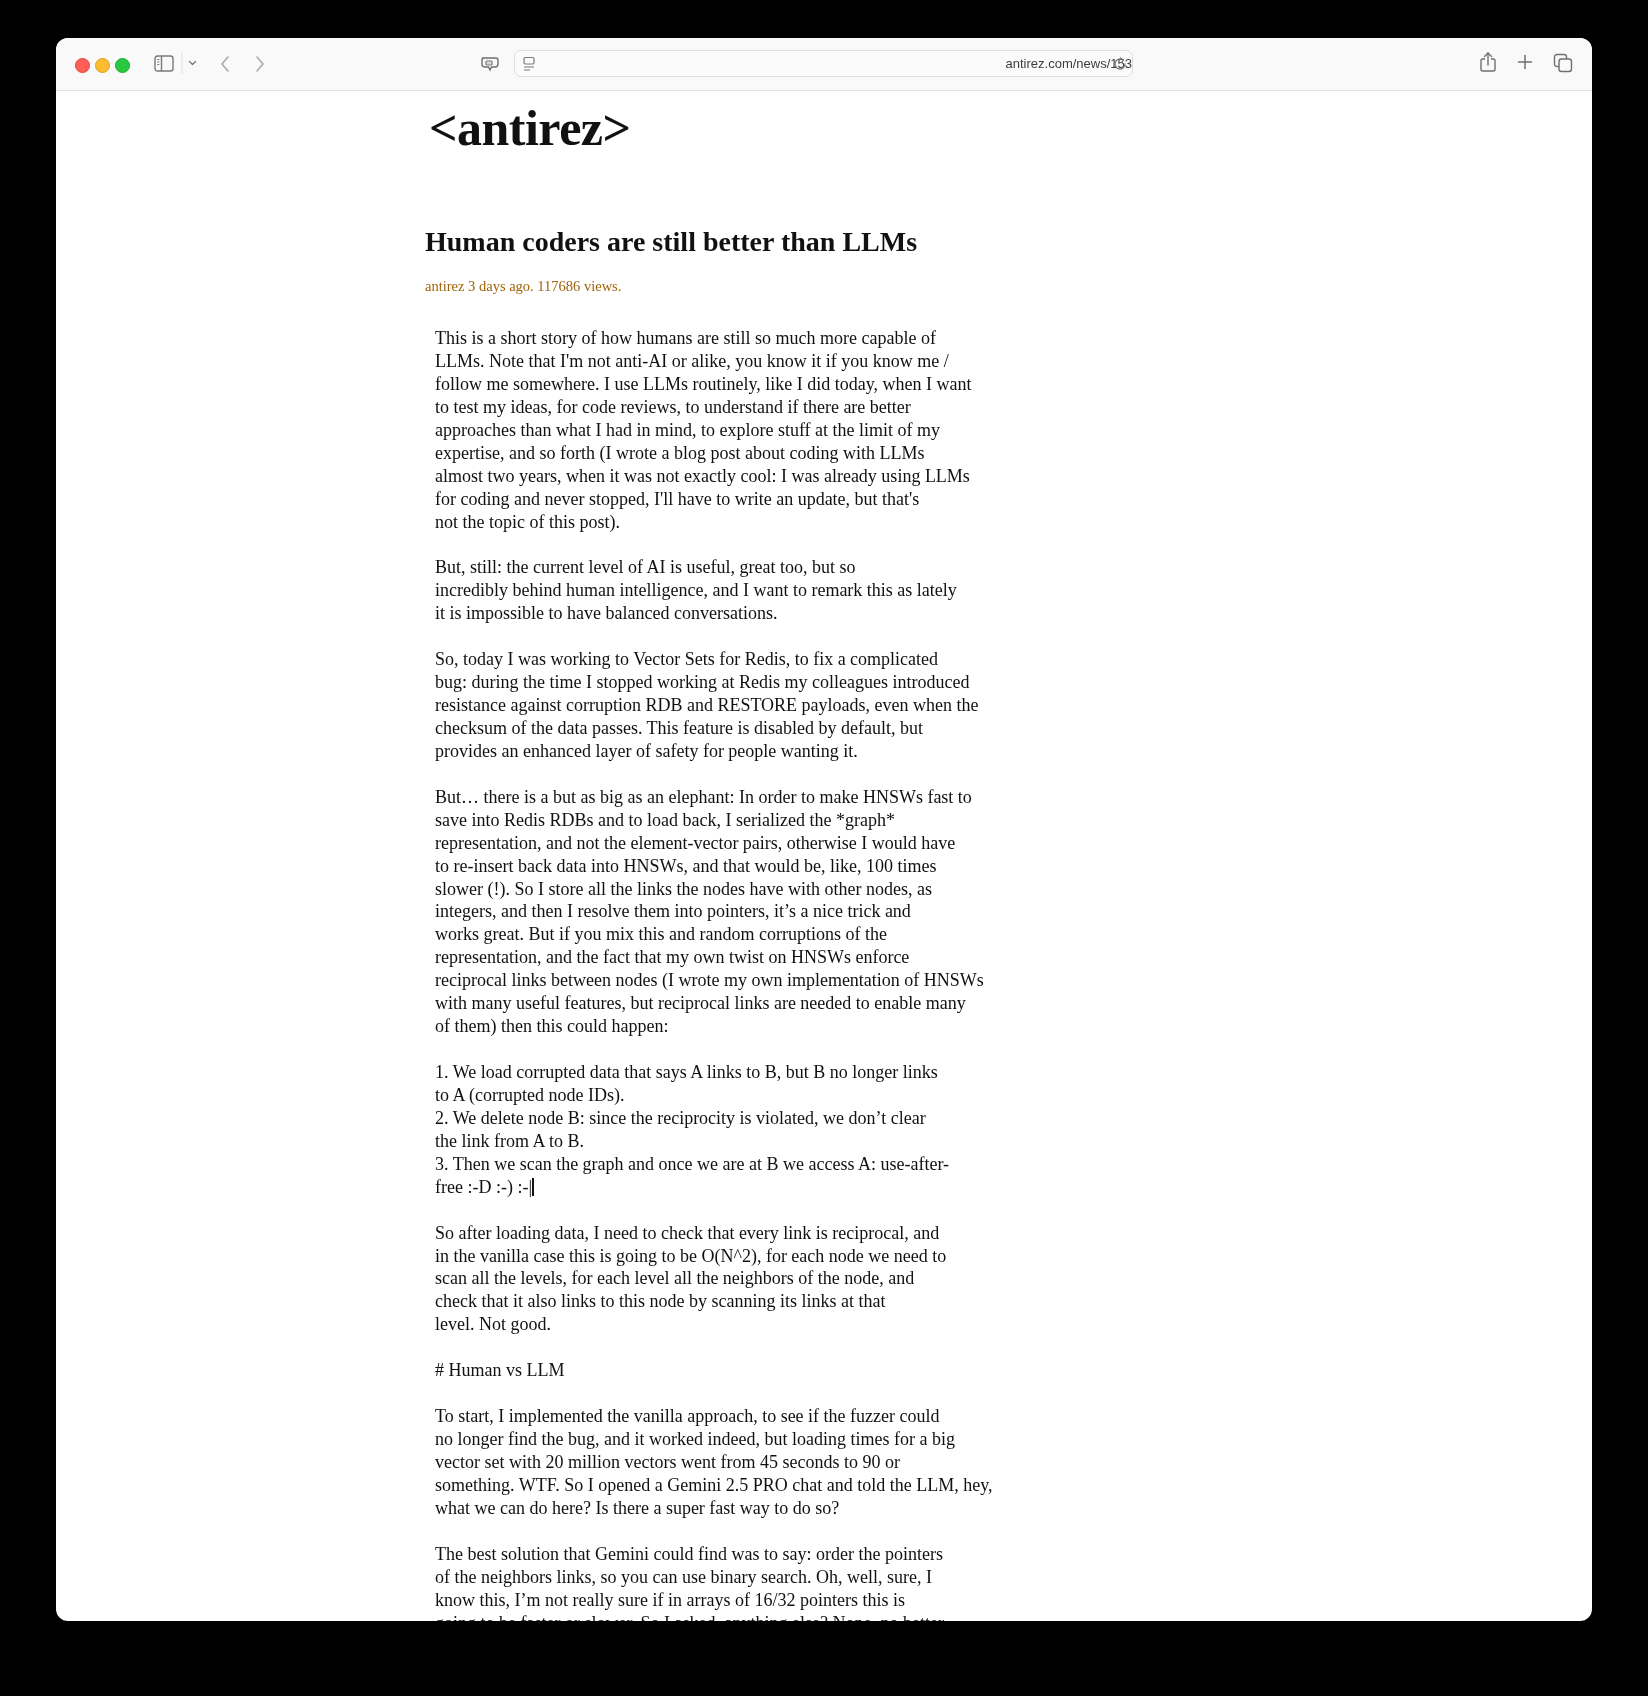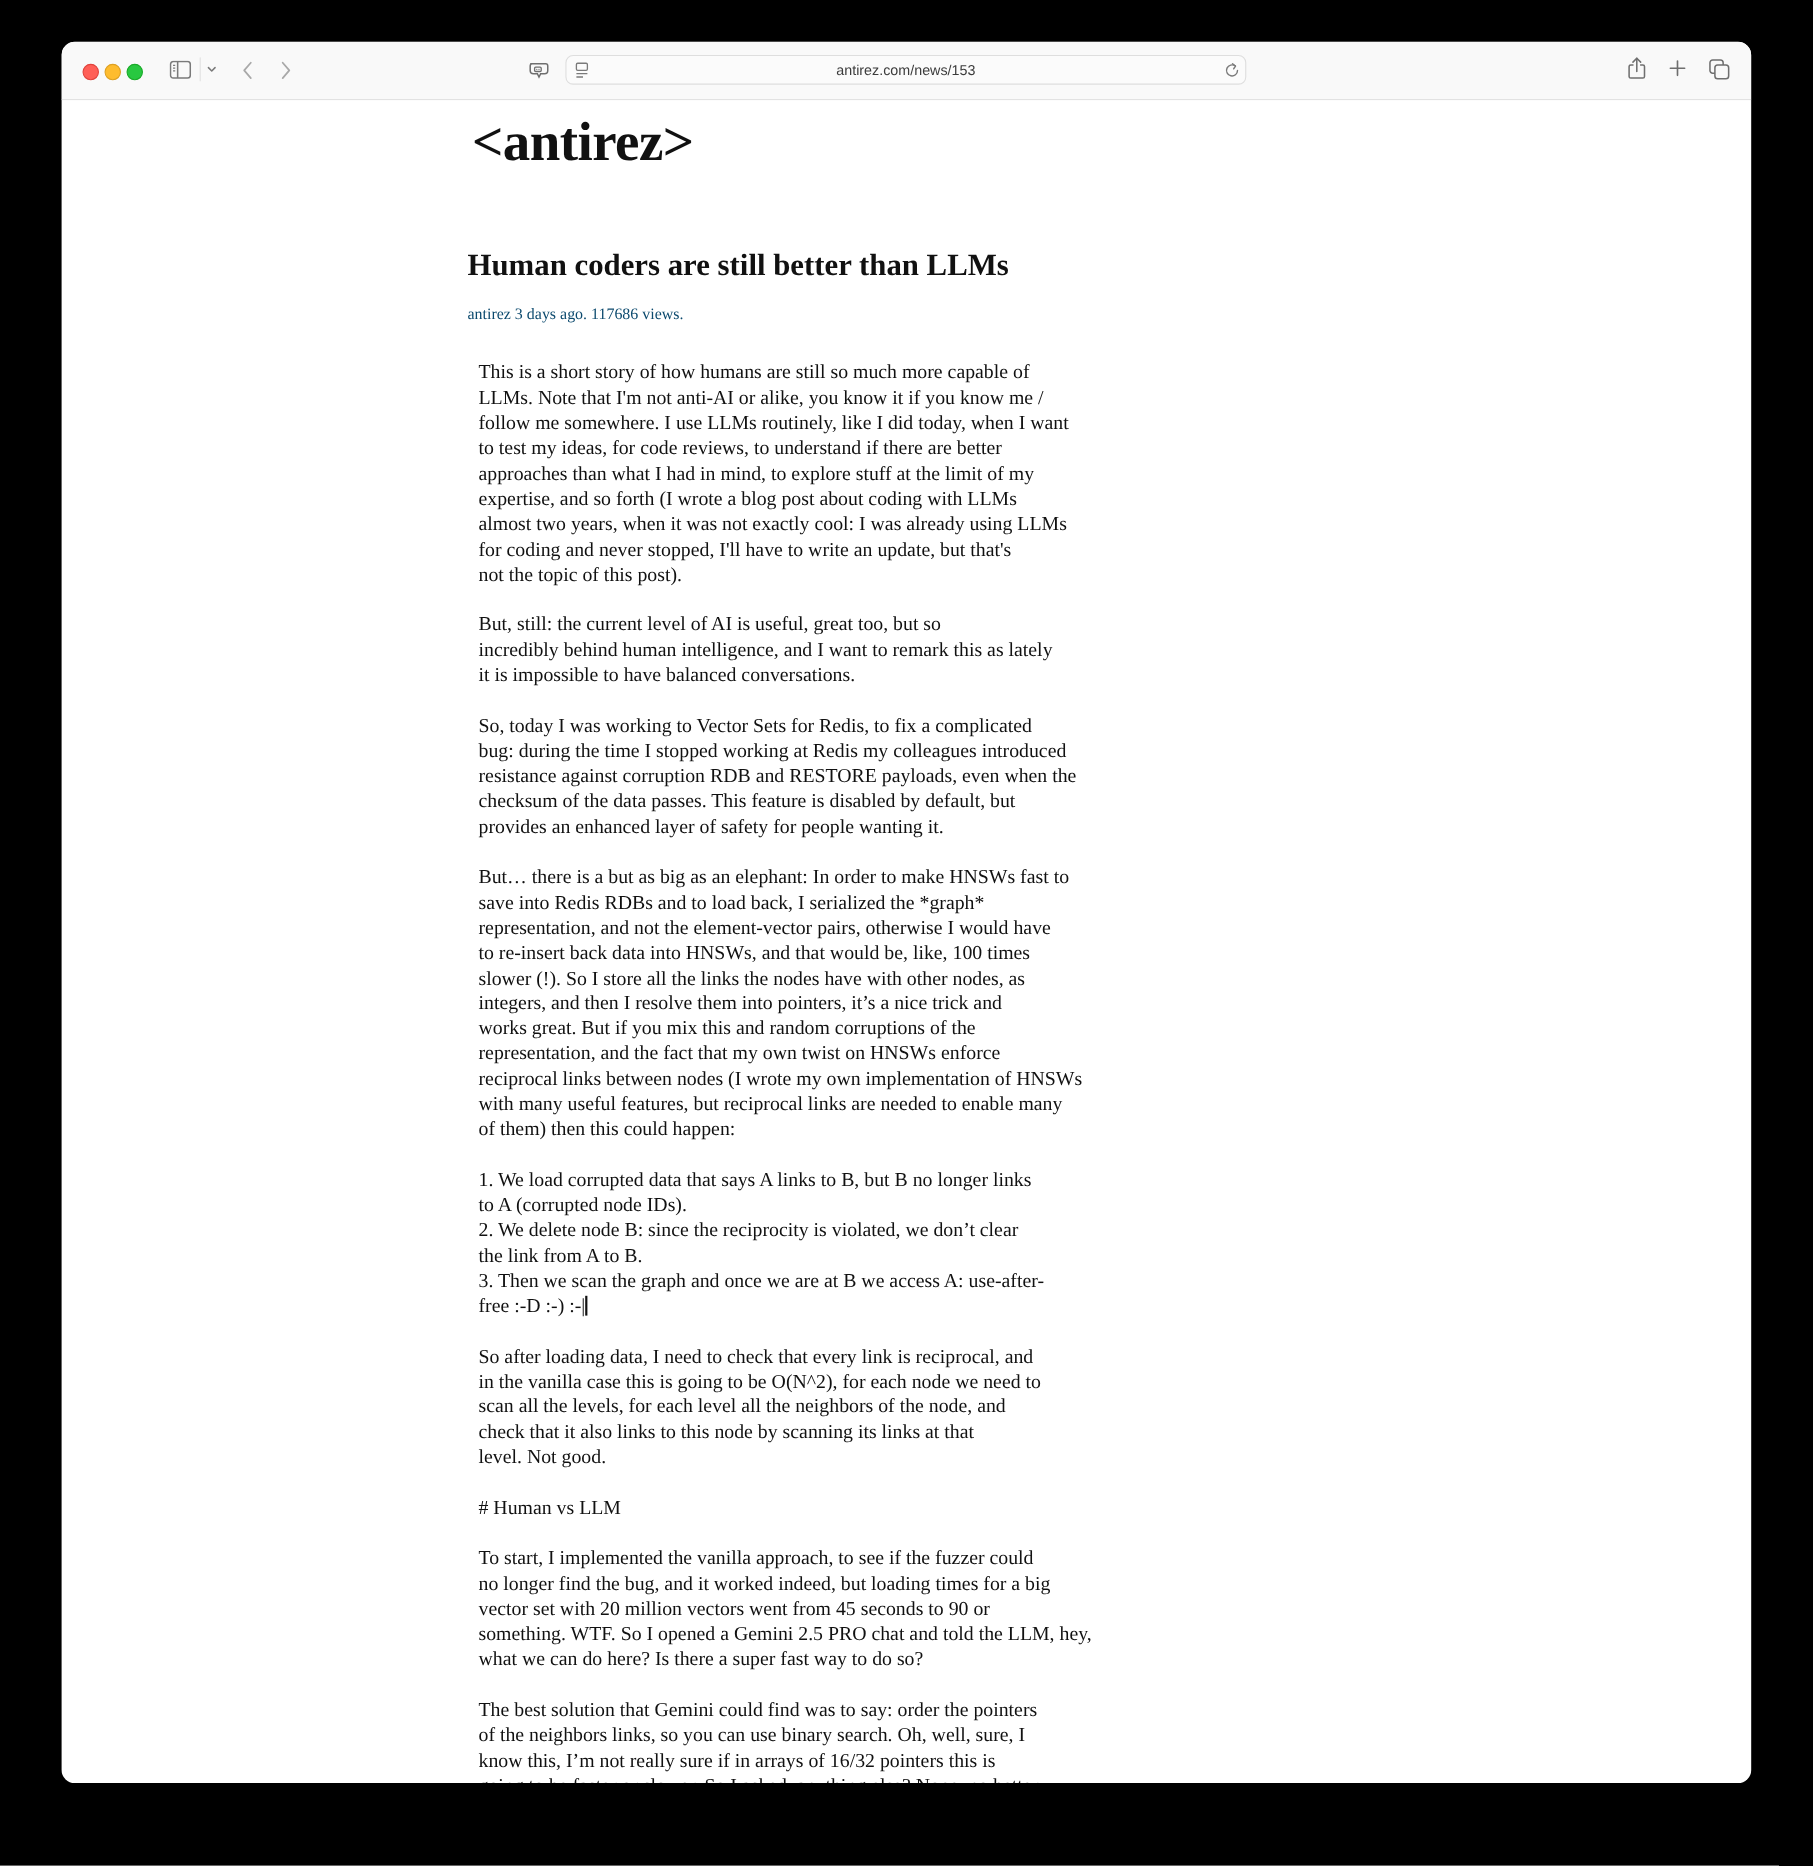--- a/index.html
+++ b/index.html
@@ -19,35 +19,35 @@
   .tl.red { left: 19px; background: #ff5f57; border: 0.5px solid #e0443e; }
   .tl.yellow { left: 39px; background: #febc2e; border: 0.5px solid #dea123; }
   .tl.green { left: 59px; background: #28c840; border: 0.5px solid #1aab29; }
   .icon { position: absolute; color: #7a7a7a; }
   .icon svg { display: block; }
   .addr {
     position: absolute; left: 458px; top: 12px; width: 619px; height: 27px;
     border: 1px solid #dedede; border-radius: 7px; background: #fbfbfb; box-sizing: border-box;
   }
   .addr .url {
-    position: absolute; left: 0; right: 0; top: 5px; text-align: center;
+    position: absolute; left: 0; right: 0; top: 5px; text-align: right;
     font-size: 13px; color: #3c3c3c; font-family: "Liberation Sans", sans-serif;
   }
   .content { position: absolute; left: 0; top: 53px; width: 100%; bottom: 0; overflow: hidden; }
   .logo {
     position: absolute; left: 373px; top: 8px; font-family: Liberation Serif, serif;
     font-weight: bold; font-size: 50px; color: #111; letter-spacing: -0.5px;
   }
   .title {
     position: absolute; left: 369px; top: 135px; font-family: "Liberation Serif", "DejaVu Serif", serif;
     font-size: 28px; color: #111; font-weight: bold; text-align: center;
   }
   .meta {
     position: absolute; left: 369px; top: 187px; font-family: "Liberation Serif", "DejaVu Serif", serif;
-    font-size: 14.5px; color: #0c4a6e;
+    font-size: 14.5px; color: #a16207;
   }
   .body-text {
     position: absolute; left: 379px; top: 189px; width: 820px;
     font-family: Liberation Serif, serif; font-size: 18px; line-height: 22.95px;
     color: #111; white-space: pre; margin: 0;
   }
   .line { display: block; height: 22.95px; }
   .caret { display: inline-block; width: 1.5px; height: 18px; background: #111; vertical-align: -3px; }
 </style>
 </head>

